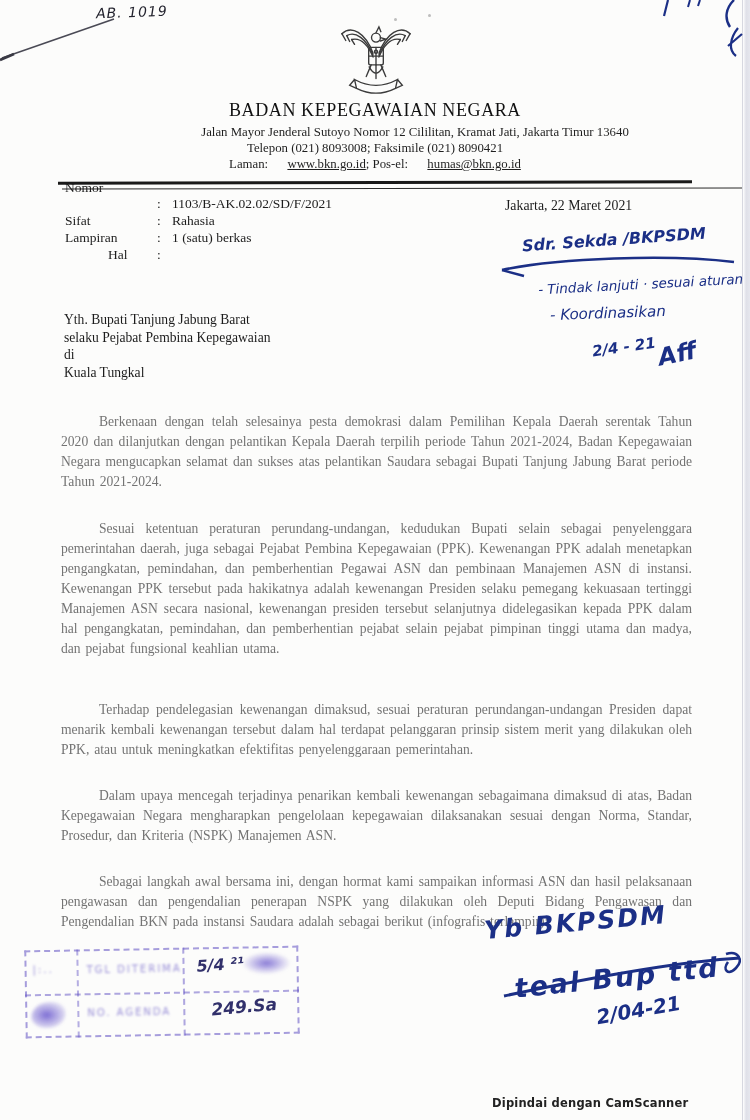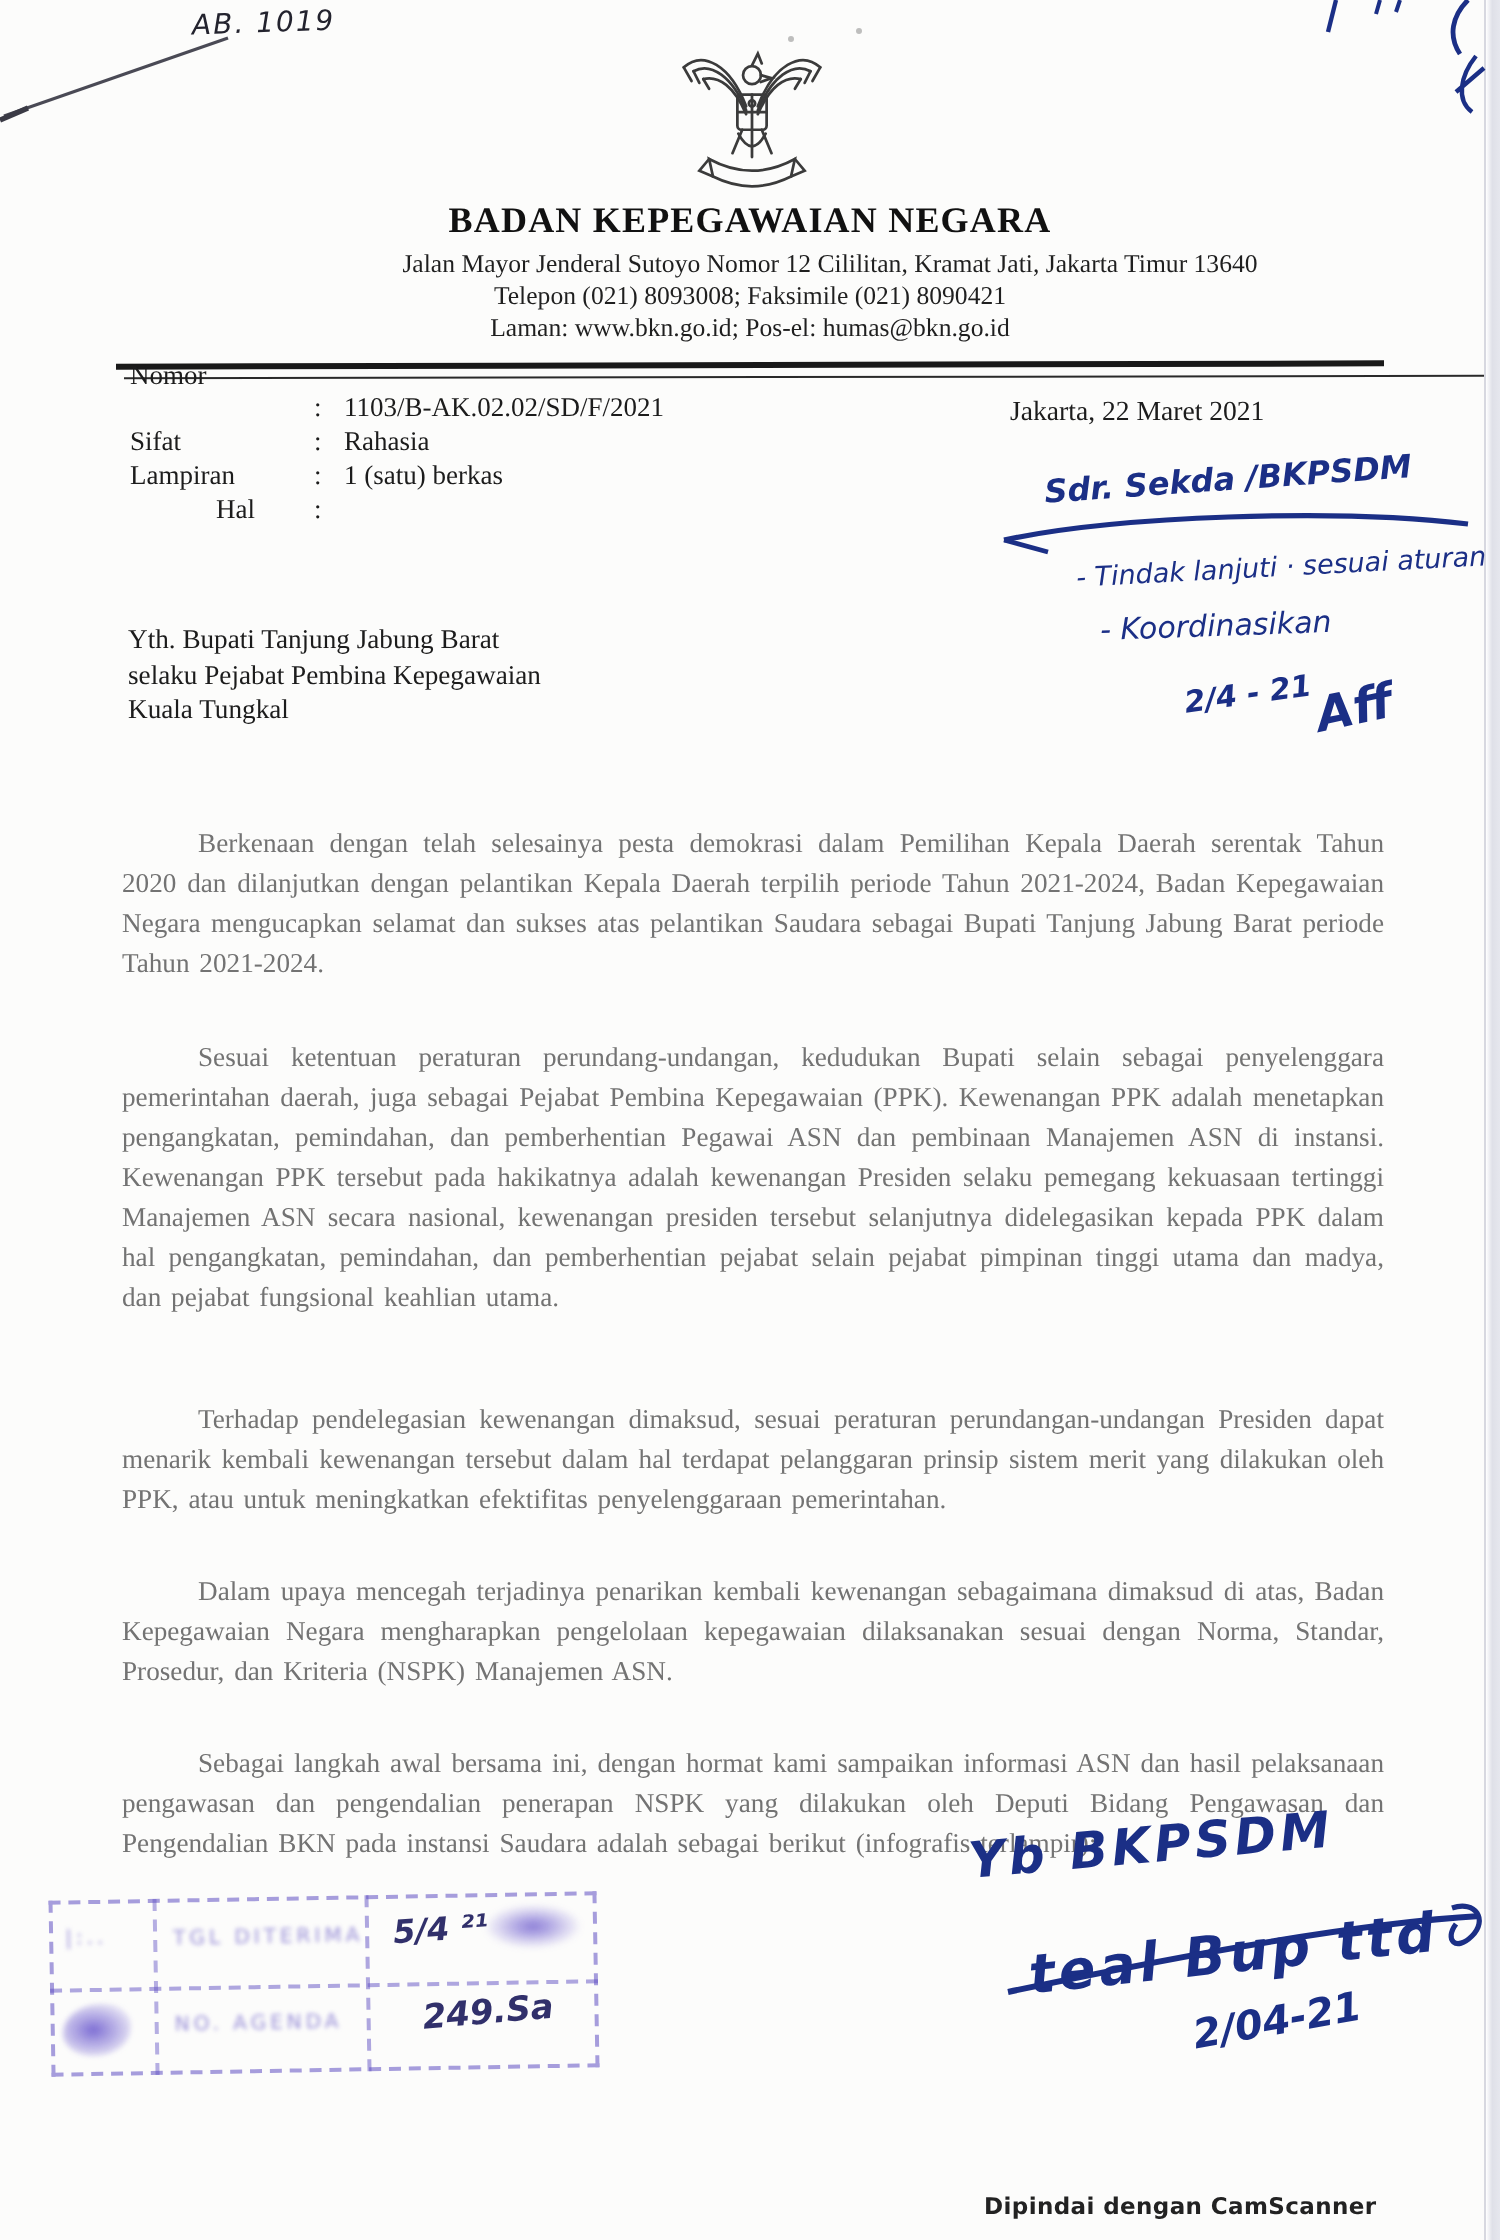--- a/index.html
+++ b/index.html
@@ -10,23 +10,23 @@
   }
   .edge-strip{position:absolute;top:0;right:0;bottom:0;width:7px;
     background:linear-gradient(to right,#ffffff,#dfe0e8 45%,#e6e7ee);border-left:1px solid #d7d8e0;}
   
   .topleft-code{position:absolute;left:96px;top:4px;font-family:"DejaVu Sans",sans-serif;
     font-style:italic;font-size:14px;color:#23232e;transform:rotate(-2deg);letter-spacing:1px;}
   .pointer-line{position:absolute;left:0;top:0;}
   .speck{position:absolute;width:3px;height:3px;border-radius:50%;background:#8a8a8a;opacity:.55;}
   .emblem{position:absolute;left:337px;top:20px;}
   .agency{position:absolute;left:0;top:100px;width:750px;text-align:center;
-    font-weight:bold;font-size:18px;letter-spacing:.6px;color:#111;}
+    font-weight:normal;font-size:18px;letter-spacing:.6px;color:#111;}
   .addr{position:absolute;left:0;width:750px;text-align:center;font-size:12.8px;color:#1f1f1f;}
-  .addr .u{}
+  .addr .u{text-decoration:underline;margin-left:16px;}
   .rule-thick{position:absolute;left:58px;top:181px;width:634px;height:3px;background:#191919;transform:rotate(-.15deg);}
   .rule-thin{position:absolute;left:62px;top:188px;width:680px;height:1.4px;background:#2a2a2a;transform:rotate(-.1deg);}
   
   .meta-label{position:absolute;left:65px;font-size:13.5px;}
   .meta-colon{position:absolute;left:157px;font-size:13.5px;}
   .meta-value{position:absolute;left:172px;font-size:13.5px;}
   .hal-block{position:absolute;left:172px;top:247px;width:316px;font-size:13.5px;line-height:17px;}
   .hal-just{text-align:justify;text-align-last:justify;}
   .date-line{position:absolute;left:505px;top:198px;font-size:13.8px;}
   
@@ -139,20 +139,21 @@
     <path d="M4 18 L26 24" stroke="#1b2f86" stroke-width="2.4" fill="none"></path>
   </svg>
   <div class="hw" style="left:538px;top:276px;font-size:13.5px;transform:rotate(-3deg);">- Tindak lanjuti · sesuai aturan</div>
   <div class="hw" style="left:550px;top:304px;font-size:15px;transform:rotate(-2deg);">- Koordinasikan</div>
   <div class="hw hw-b" style="left:592px;top:338px;font-size:15px;transform:rotate(-8deg);">2/4 - 21</div>
   <div class="hw hw-b" style="left:658px;top:340px;font-size:24px;transform:rotate(-12deg);">Aff</div>
 
   <div class="recipient">
     <div>Yth. Bupati Tanjung Jabung Barat</div>
     <div>selaku Pejabat Pembina Kepegawaian</div>
+    <div>di</div>
     <div>Kuala Tungkal</div>
   </div>
 
   <div class="para" style="top:412px;">Berkenaan dengan telah selesainya pesta demokrasi dalam Pemilihan Kepala Daerah serentak Tahun 2020 dan dilanjutkan dengan pelantikan Kepala Daerah terpilih periode Tahun 2021-2024, Badan Kepegawaian Negara mengucapkan selamat dan sukses atas pelantikan Saudara sebagai Bupati Tanjung Jabung Barat periode Tahun 2021-2024.</div>
   <div class="para" style="top:519px;">Sesuai ketentuan peraturan perundang-undangan, kedudukan Bupati selain sebagai penyelenggara pemerintahan daerah, juga sebagai Pejabat Pembina Kepegawaian (PPK). Kewenangan PPK adalah menetapkan pengangkatan, pemindahan, dan pemberhentian Pegawai ASN dan pembinaan Manajemen ASN di instansi. Kewenangan PPK tersebut pada hakikatnya adalah kewenangan Presiden selaku pemegang kekuasaan tertinggi Manajemen ASN secara nasional, kewenangan presiden tersebut selanjutnya didelegasikan kepada PPK dalam hal pengangkatan, pemindahan, dan pemberhentian pejabat selain pejabat pimpinan tinggi utama dan madya, dan pejabat fungsional keahlian utama.</div>
   <div class="para" style="top:700px;">Terhadap pendelegasian kewenangan dimaksud, sesuai peraturan perundangan-undangan Presiden dapat menarik kembali kewenangan tersebut dalam hal terdapat pelanggaran prinsip sistem merit yang dilakukan oleh PPK, atau untuk meningkatkan efektifitas penyelenggaraan pemerintahan.</div>
   <div class="para" style="top:786px;">Dalam upaya mencegah terjadinya penarikan kembali kewenangan sebagaimana dimaksud di atas, Badan Kepegawaian Negara mengharapkan pengelolaan kepegawaian dilaksanakan sesuai dengan Norma, Standar, Prosedur, dan Kriteria (NSPK) Manajemen ASN.</div>
   <div class="para" style="top:872px;">Sebagai langkah awal bersama ini, dengan hormat kami sampaikan informasi ASN dan hasil pelaksanaan pengawasan dan pengendalian penerapan NSPK yang dilakukan oleh Deputi Bidang Pengawasan dan Pengendalian BKN pada instansi Saudara adalah sebagai berikut (infografis terlampir):</div>
 
   <div class="stamp">

